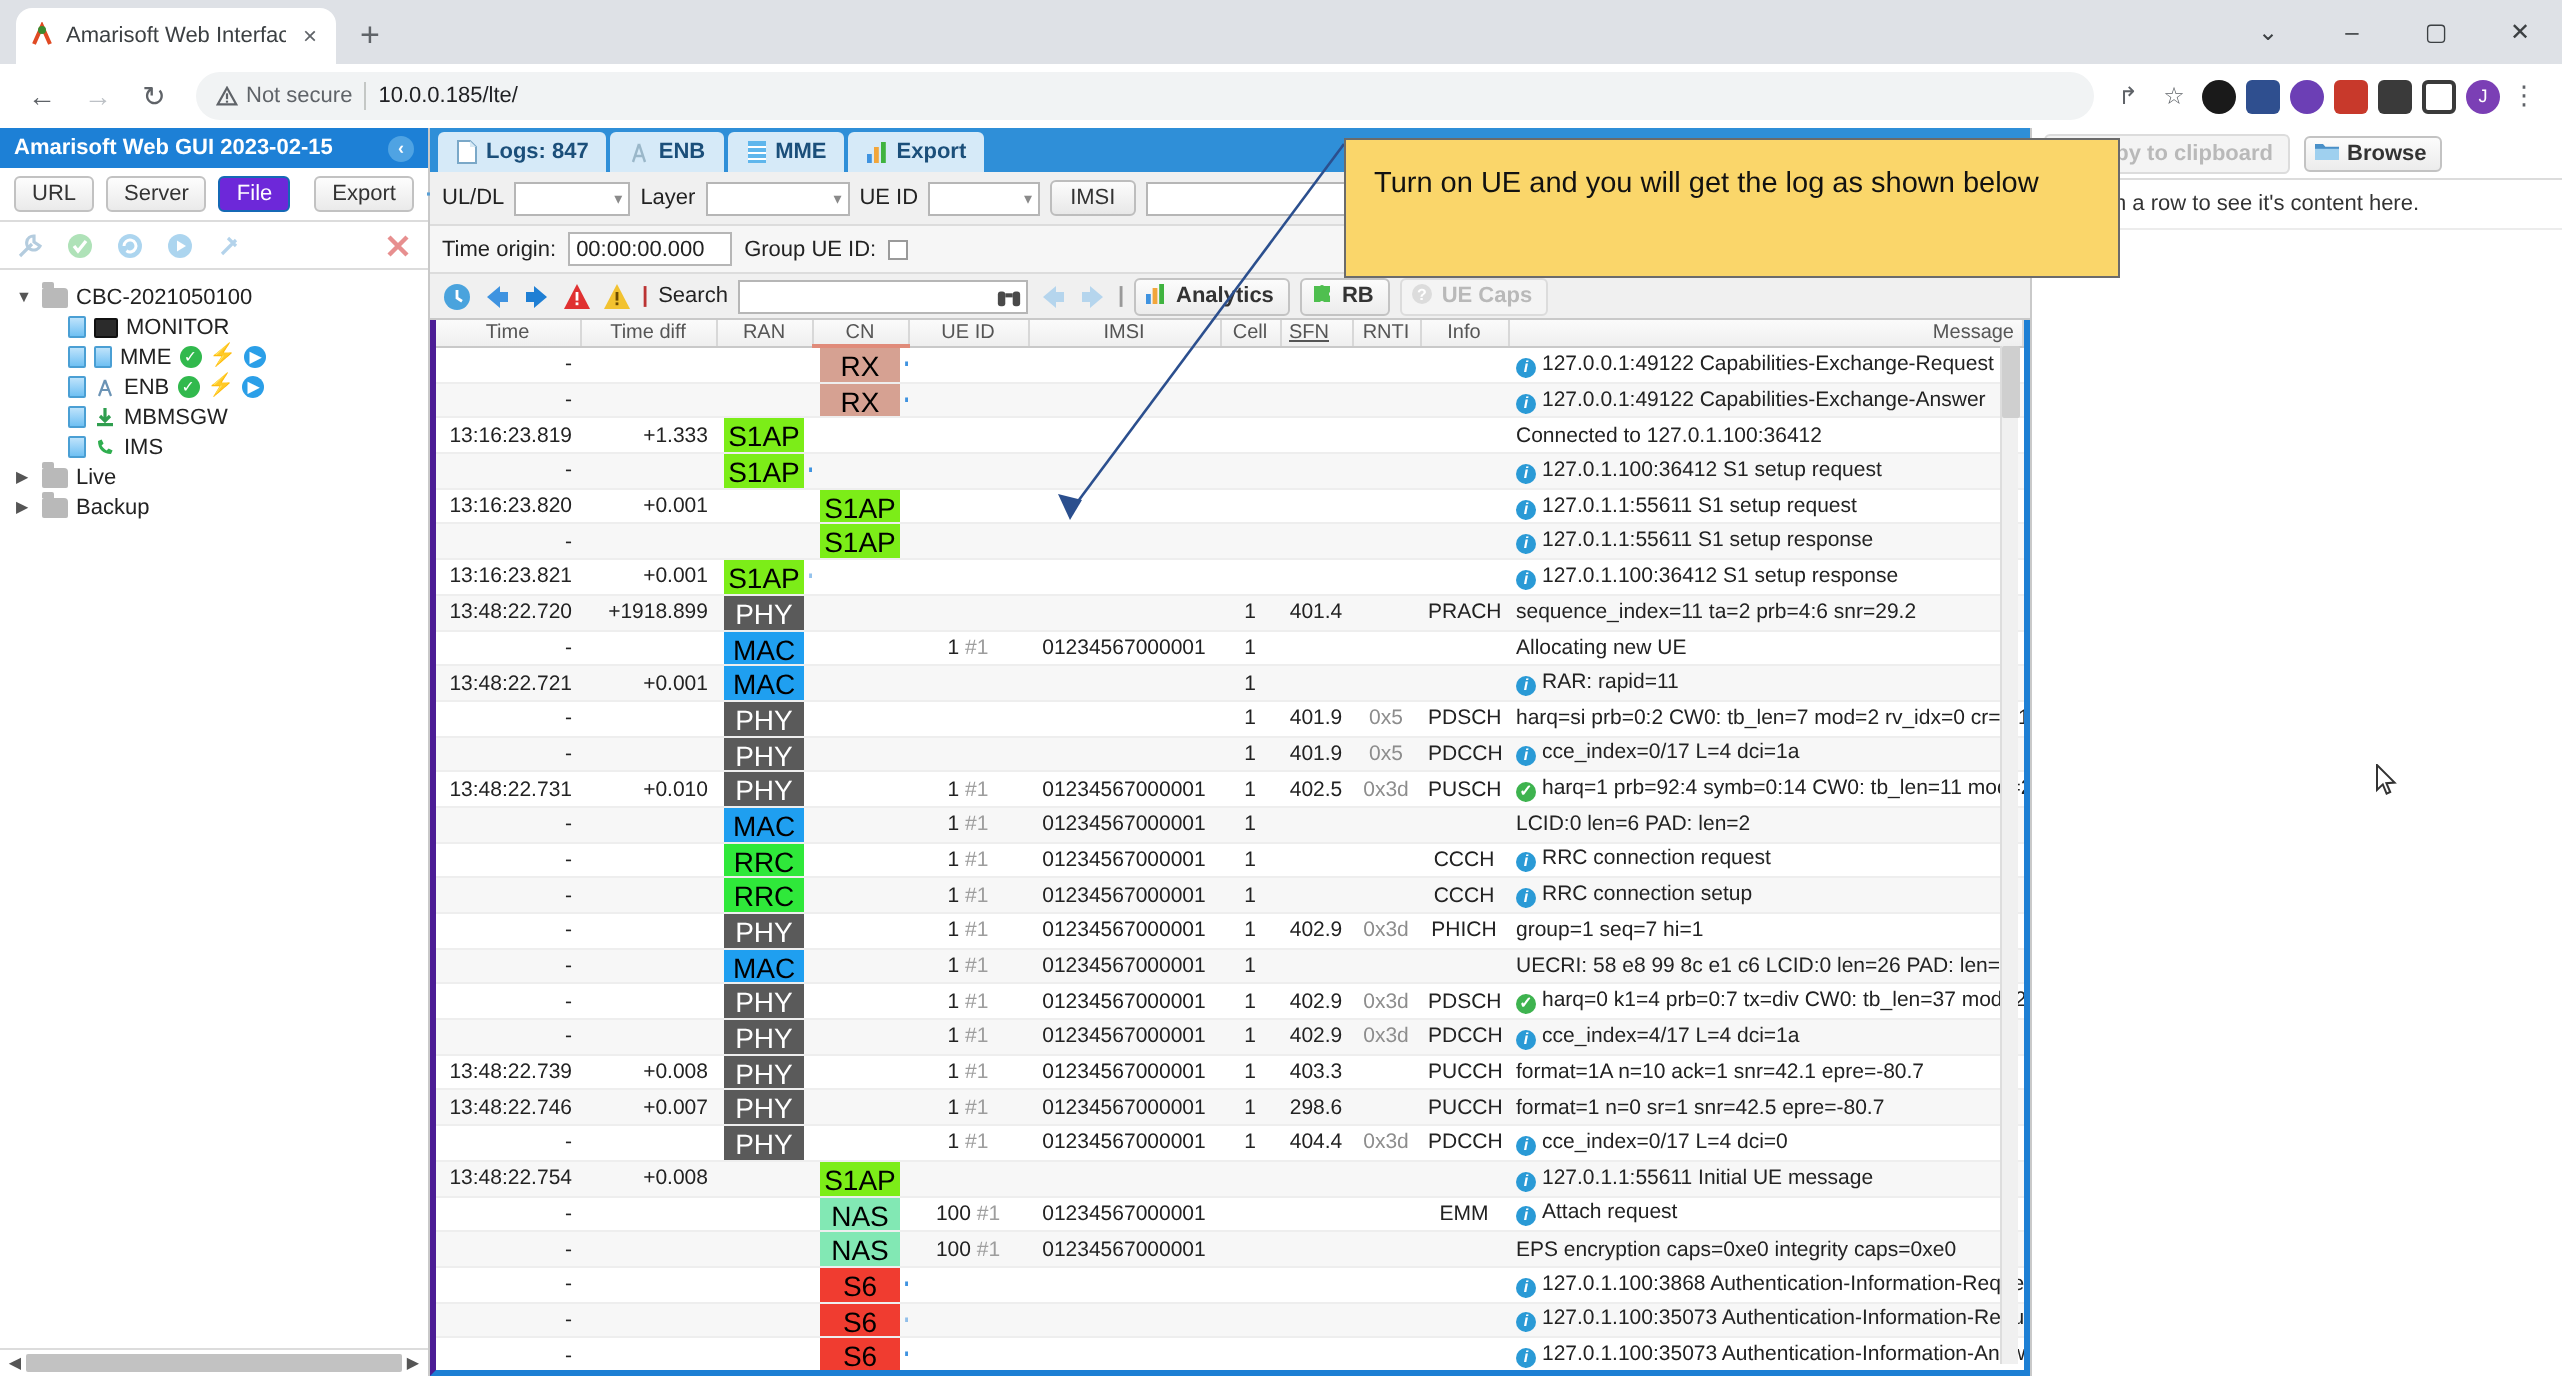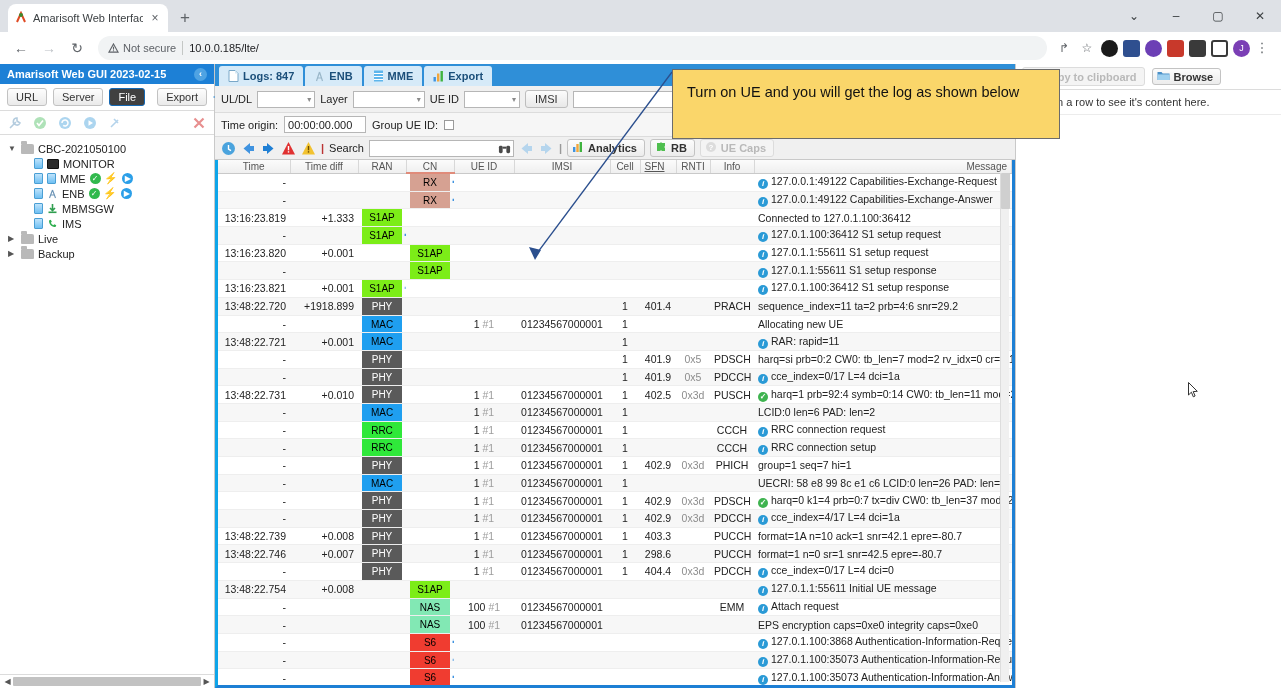--- a/index.html
+++ b/index.html
@@ -40,21 +40,21 @@
   
   #sidebar { width:215px; height:624px; border-right:1px solid #c9c9c9; background:#fff; display:flex; flex-direction:column; }
   #sb-header { height:20px; background:#1d80d6; color:#fff; display:flex; align-items:center;
                padding:0 7px; font-weight:bold; font-size:11px; }
   #sb-header .ttl { flex:1; }
   .circ-btn { width:13px; height:13px; border-radius:50%; background:#4fa3e3; color:#fff;
               font-size:9px; text-align:center; line-height:13px; }
   #sb-tools { height:27px; border-bottom:1px solid #dcdcdc; display:flex; align-items:center; padding:0 7px; gap:6px; }
   .gbtn { background:linear-gradient(#fdfdfd,#eaeaea); border:1px solid #c2c2c2; border-radius:3px;
           padding:2px 8px; font-size:11px; color:#333; }
-  .gbtn.active { background:#404040; border-color:#1569b5; color:#fff; }
+  .gbtn.active { background:#6d28d9; border-color:#1569b5; color:#fff; }
   #sb-tools .spacer { flex:1; }
   #sb-icons { height:24px; border-bottom:1px solid #dcdcdc; display:flex; align-items:center; padding:0 8px; gap:11px; }
   #sb-icons .ic { width:14px; height:14px; opacity:.45; }
   #sb-icons .spacer { flex:1; }
   #tree { flex:1; padding:6px 0 0 4px; overflow:hidden; }
   .tnode { display:flex; align-items:center; gap:4px; height:15px; font-size:11px; color:#222; padding-left:4px; }
   .tnode.lvl2 { padding-left:30px; }
   .tw { width:9px; color:#555; font-size:8px; }
   .folder { width:13px; height:10px; background:#b9b9b9; border-radius:1px 2px 1px 1px; position:relative; }
   .folder:before { content:""; position:absolute; left:0; top:-3px; width:6px; height:3px; background:#b9b9b9; border-radius:1px 1px 0 0; }
@@ -86,35 +86,35 @@
            display:flex; align-items:center; }
   .cbx { width:10px; height:10px; border:1px solid #9a9a9a; background:#fff; }
   .tbtn { background:linear-gradient(#fcfcfc,#e8e8e8); border:1px solid #bdbdbd; border-radius:3px;
           padding:2px 9px; font-size:11px; color:#333; }
   .icbtn { width:15px; height:15px; display:inline-block; position:relative; }
   .pipe { color:#b33; font-weight:bold; }
   .chip { display:flex; align-items:center; gap:4px; background:linear-gradient(#fcfcfc,#ececec);
           border:1px solid #c3c3c3; border-radius:3px; padding:1px 7px 1px 4px; font-size:11px; font-weight:bold; color:#333; }
   .chip.disabled { color:#b9b9b9; background:#f4f4f4; border-color:#dcdcdc; }
   
-  #tablewrap { flex:1; background:#fff; overflow:hidden; position:relative; border-left:3px solid #0ea5e9;
+  #tablewrap { flex:1; background:#fff; overflow:hidden; position:relative; border-left:3px solid #4c1d95;
                border-right:3px solid #1d7fd4; border-bottom:3px solid #1d7fd4; }
   table#log { border-collapse:collapse; width:100%; table-layout:fixed; font-size:10.5px; }
   #log thead th { height:13px; background:linear-gradient(#fbfbfb,#efefef); border-right:1px solid #d8d8d8;
                   border-bottom:1px solid #c9c9c9; font-weight:normal; color:#555; font-size:10px; padding:0 4px; }
   #log thead th.cn-col { border-bottom:2px solid #e08b7a; }
   #log tbody tr { height:16.7px; }
   #log tbody tr.alt { background:#f7f7f7; }
   #log td { border-bottom:1px solid #eee; padding:0 4px; white-space:nowrap; overflow:hidden; vertical-align:middle; }
   td.c-time, td.c-diff { text-align:right; color:#222; }
   td.c-ran, td.c-cn { padding:0; text-align:center; position:relative; }
   td.c-ueid, td.c-imsi, td.c-cell, td.c-sfn, td.c-rnti, td.c-info { text-align:center; }
   td.c-rnti { color:#8d8d8d; }
   .sub { color:#9d9d9d; }
-  .tag { display:inline-block; min-width:40px; padding:1px 0; color:#000; font-size:10px; text-align:center; }
+  .tag { display:inline-block; min-width:40px; padding:1px 0; color:#000; font-size:14px; text-align:center; }
   .tag.wide { display:block; width:100%; height:16.7px; line-height:16.7px; }
   .arrow-r { position:absolute; top:2px; font-size:10px; color:#3f93e0; }
   .msgicon { display:inline-block; width:10px; height:10px; border-radius:50%; color:#fff; font-size:8px;
              text-align:center; line-height:10px; margin-right:3px; vertical-align:-1px; font-weight:bold; font-style:italic; }
   .mi-info { background:#2a9ad6; }
   .mi-ok { background:#3eb34f; font-style:normal; }
   #vscroll { position:absolute; right:3px; top:13px; bottom:3px; width:9px; background:#f0f0f0; border-left:1px solid #ddd; }
   #vscroll .thumb { position:absolute; top:0; left:0; width:9px; height:36px; background:#cfcfcf; border-radius:1px; }
   
   #rightpanel { width:266px; height:624px; background:#fff; border-left:1px solid #c9c9c9; display:flex; flex-direction:column; }

